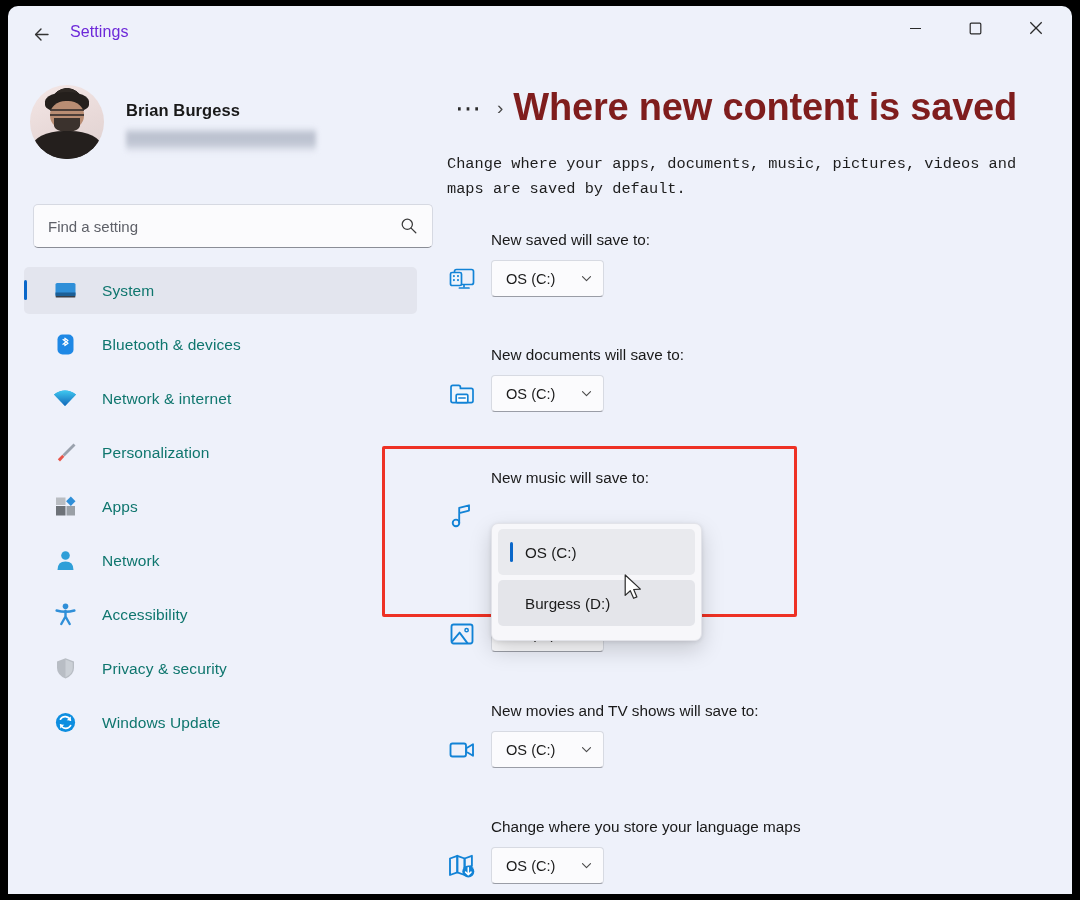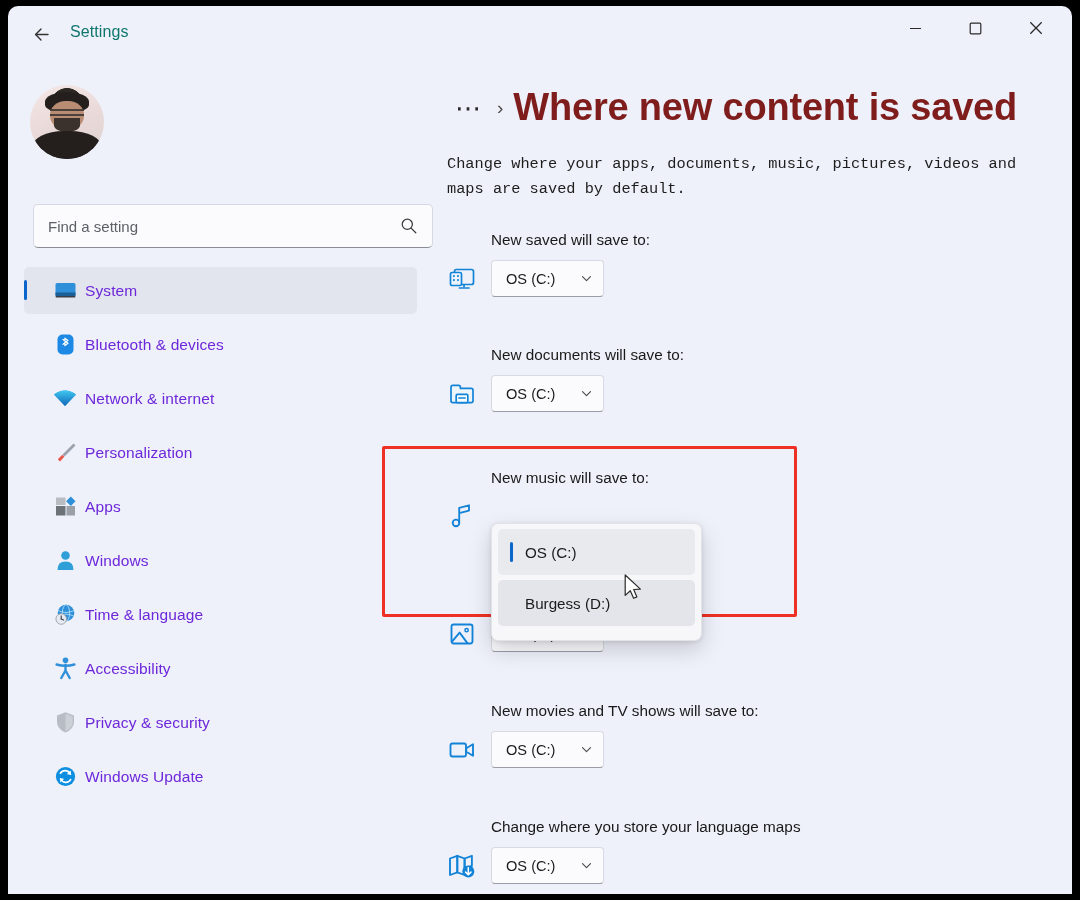--- a/index.html
+++ b/index.html
@@ -41,21 +41,21 @@
     align-items: center;
     justify-content: center;
     border-radius: 5px;
     cursor: pointer;
   }
   #app-title {
     position: absolute;
     left: 62px;
     top: 17px;
     font-size: 16px;
-    color: #0f766e;
+    color: #6d28d9;
     letter-spacing: .1px;
   }
   .wincontrol {
     position: absolute;
     top: 0;
     width: 47px;
     height: 44px;
     display: flex;
     align-items: center;
     justify-content: center;
@@ -200,23 +200,23 @@
   }
   .nav-icon {
     width: 34px;
     margin-left: 24px;
     display: flex;
     align-items: center;
     justify-content: center;
     flex: 0 0 auto;
   }
   .nav-label {
-    margin-left: 3px;
+    margin-left: 20px;
     font-size: 15.5px;
-    color: #6d28d9;
+    color: #0f766e;
     letter-spacing: .1px;
   }
 
   
   #content {
     position: absolute;
     left: 425px;
     top: 56px;
     width: 639px;
     height: 832px;
@@ -392,20 +392,24 @@
   <div id="sidebar">
 
     <div id="profile">
       <div id="avatar">
         <div class="hairline"></div>
         <div class="face"></div>
         <div class="glasses"></div>
         <div class="beard"></div>
         <div class="body"></div>
       </div>
+      <div id="profile-text">
+        <div id="profile-name">Brian Burgess</div>
+        <div id="profile-email-blur"></div>
+      </div>
     </div>
 
     <div id="searchbox">
       <input id="search-input" type="text" placeholder="Find a setting" style="">
       <span id="search-icon">
         <svg width="18" height="18" viewBox="0 0 18 18">
           <circle cx="7.3" cy="7.3" r="5.1" fill="none" stroke="#3a3a3a" stroke-width="1.25"></circle>
           <line x1="11.1" y1="11.1" x2="15.8" y2="15.8" stroke="#3a3a3a" stroke-width="1.25" stroke-linecap="round"></line>
         </svg>
       </span>
@@ -472,37 +476,23 @@
         <span class="nav-label">Apps</span>
       </div>
 
       <div class="nav-item">
         <span class="nav-icon">
           <svg width="25" height="25" viewBox="0 0 25 25">
             <circle cx="12.5" cy="7.5" r="4.3" fill="#2f9fd8"></circle>
             <path d="M4.5 22 Q4.5 13.6 12.5 13.6 Q20.5 13.6 20.5 22 Z" fill="#2f9fd8"></path>
           </svg>
         </span>
-        <span class="nav-label">Windows</span>
-      </div>
-
-      <div class="nav-item">
-        <span class="nav-icon">
-          <svg width="25" height="25" viewBox="0 0 25 25">
-            <circle cx="13" cy="11" r="8.3" fill="#2f8fd8"></circle>
-            <path d="M5 8.6 Q13 12.4 21 8.6" fill="none" stroke="#9fd6f5" stroke-width="1"></path>
-            <path d="M5.2 14 Q13 10.4 20.8 14" fill="none" stroke="#9fd6f5" stroke-width="1"></path>
-            <ellipse cx="13" cy="11" rx="3.6" ry="8.3" fill="none" stroke="#9fd6f5" stroke-width="1"></ellipse>
-            <circle cx="8.2" cy="17" r="5.3" fill="#e6eaf0" stroke="#9aa3ad" stroke-width=".9"></circle>
-            <line x1="8.2" y1="17" x2="8.2" y2="13.9" stroke="#39404a" stroke-width="1.1" stroke-linecap="round"></line>
-            <line x1="8.2" y1="17" x2="10.6" y2="18" stroke="#39404a" stroke-width="1.1" stroke-linecap="round"></line>
-          </svg>
-        </span>
-        <span class="nav-label">Time &amp; language</span>
-      </div>
+        <span class="nav-label">Network</span>
+      </div>
+
 
 
       <div class="nav-item">
         <span class="nav-icon">
           <svg width="25" height="25" viewBox="0 0 25 25">
             <circle cx="12.5" cy="4.3" r="2.8" fill="#2f8fd8"></circle>
             <path d="M3.6 8.5 Q12.5 11 21.4 8.5" fill="none" stroke="#2f8fd8" stroke-width="2.4" stroke-linecap="round"></path>
             <path d="M12.5 8.6 L12.5 14.5 M12.5 14.5 L8.3 22 M12.5 14.5 L16.7 22" fill="none" stroke="#2f8fd8" stroke-width="2.4" stroke-linecap="round"></path>
           </svg>
         </span>

